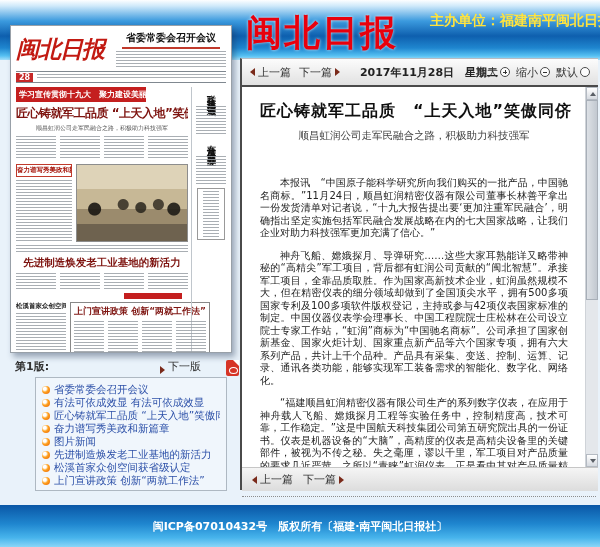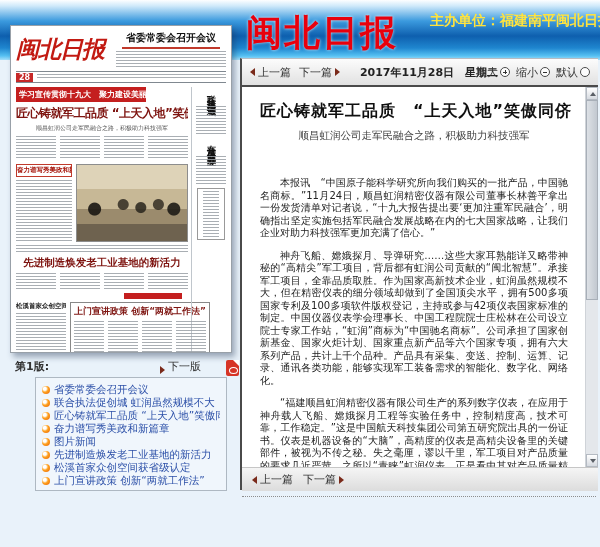--- a/index.html
+++ b/index.html
@@ -223,21 +223,21 @@
   <div class="article-list">
     <ul>
 
         <li class="list-item">
           <span class="bullet"></span>
           <a href="#">省委常委会召开会议</a>
         </li>
 
         <li class="list-item">
           <span class="bullet"></span>
-          <a href="#">联合执法促创城 虹润虽然规模不大</a>
+          <a href="#">有法可依成效显 有法可依成效显</a>
         </li>
 
         <li class="list-item">
           <span class="bullet"></span>
           <a href="#">匠心铸就军工品质 “上天入地”笑傲同侪</a>
         </li>
 
         <li class="list-item">
           <span class="bullet"></span>
           <a href="#">奋力谱写秀美政和新篇章</a>
@@ -323,14 +323,17 @@
         </a>
       <a href="#" class="nav-link">
           <span>下一篇</span>
           <span class="tri tri-r"></span>
         </a>
     </div>
   </div>
 
   <div class="dotted-line"></div>
 
+  <div class="site-footer">
+    <p>闽ICP备07010432号　版权所有〔福建·南平闽北日报社〕</p>
+  </div>
 
 </div>
 
 </body></html>

